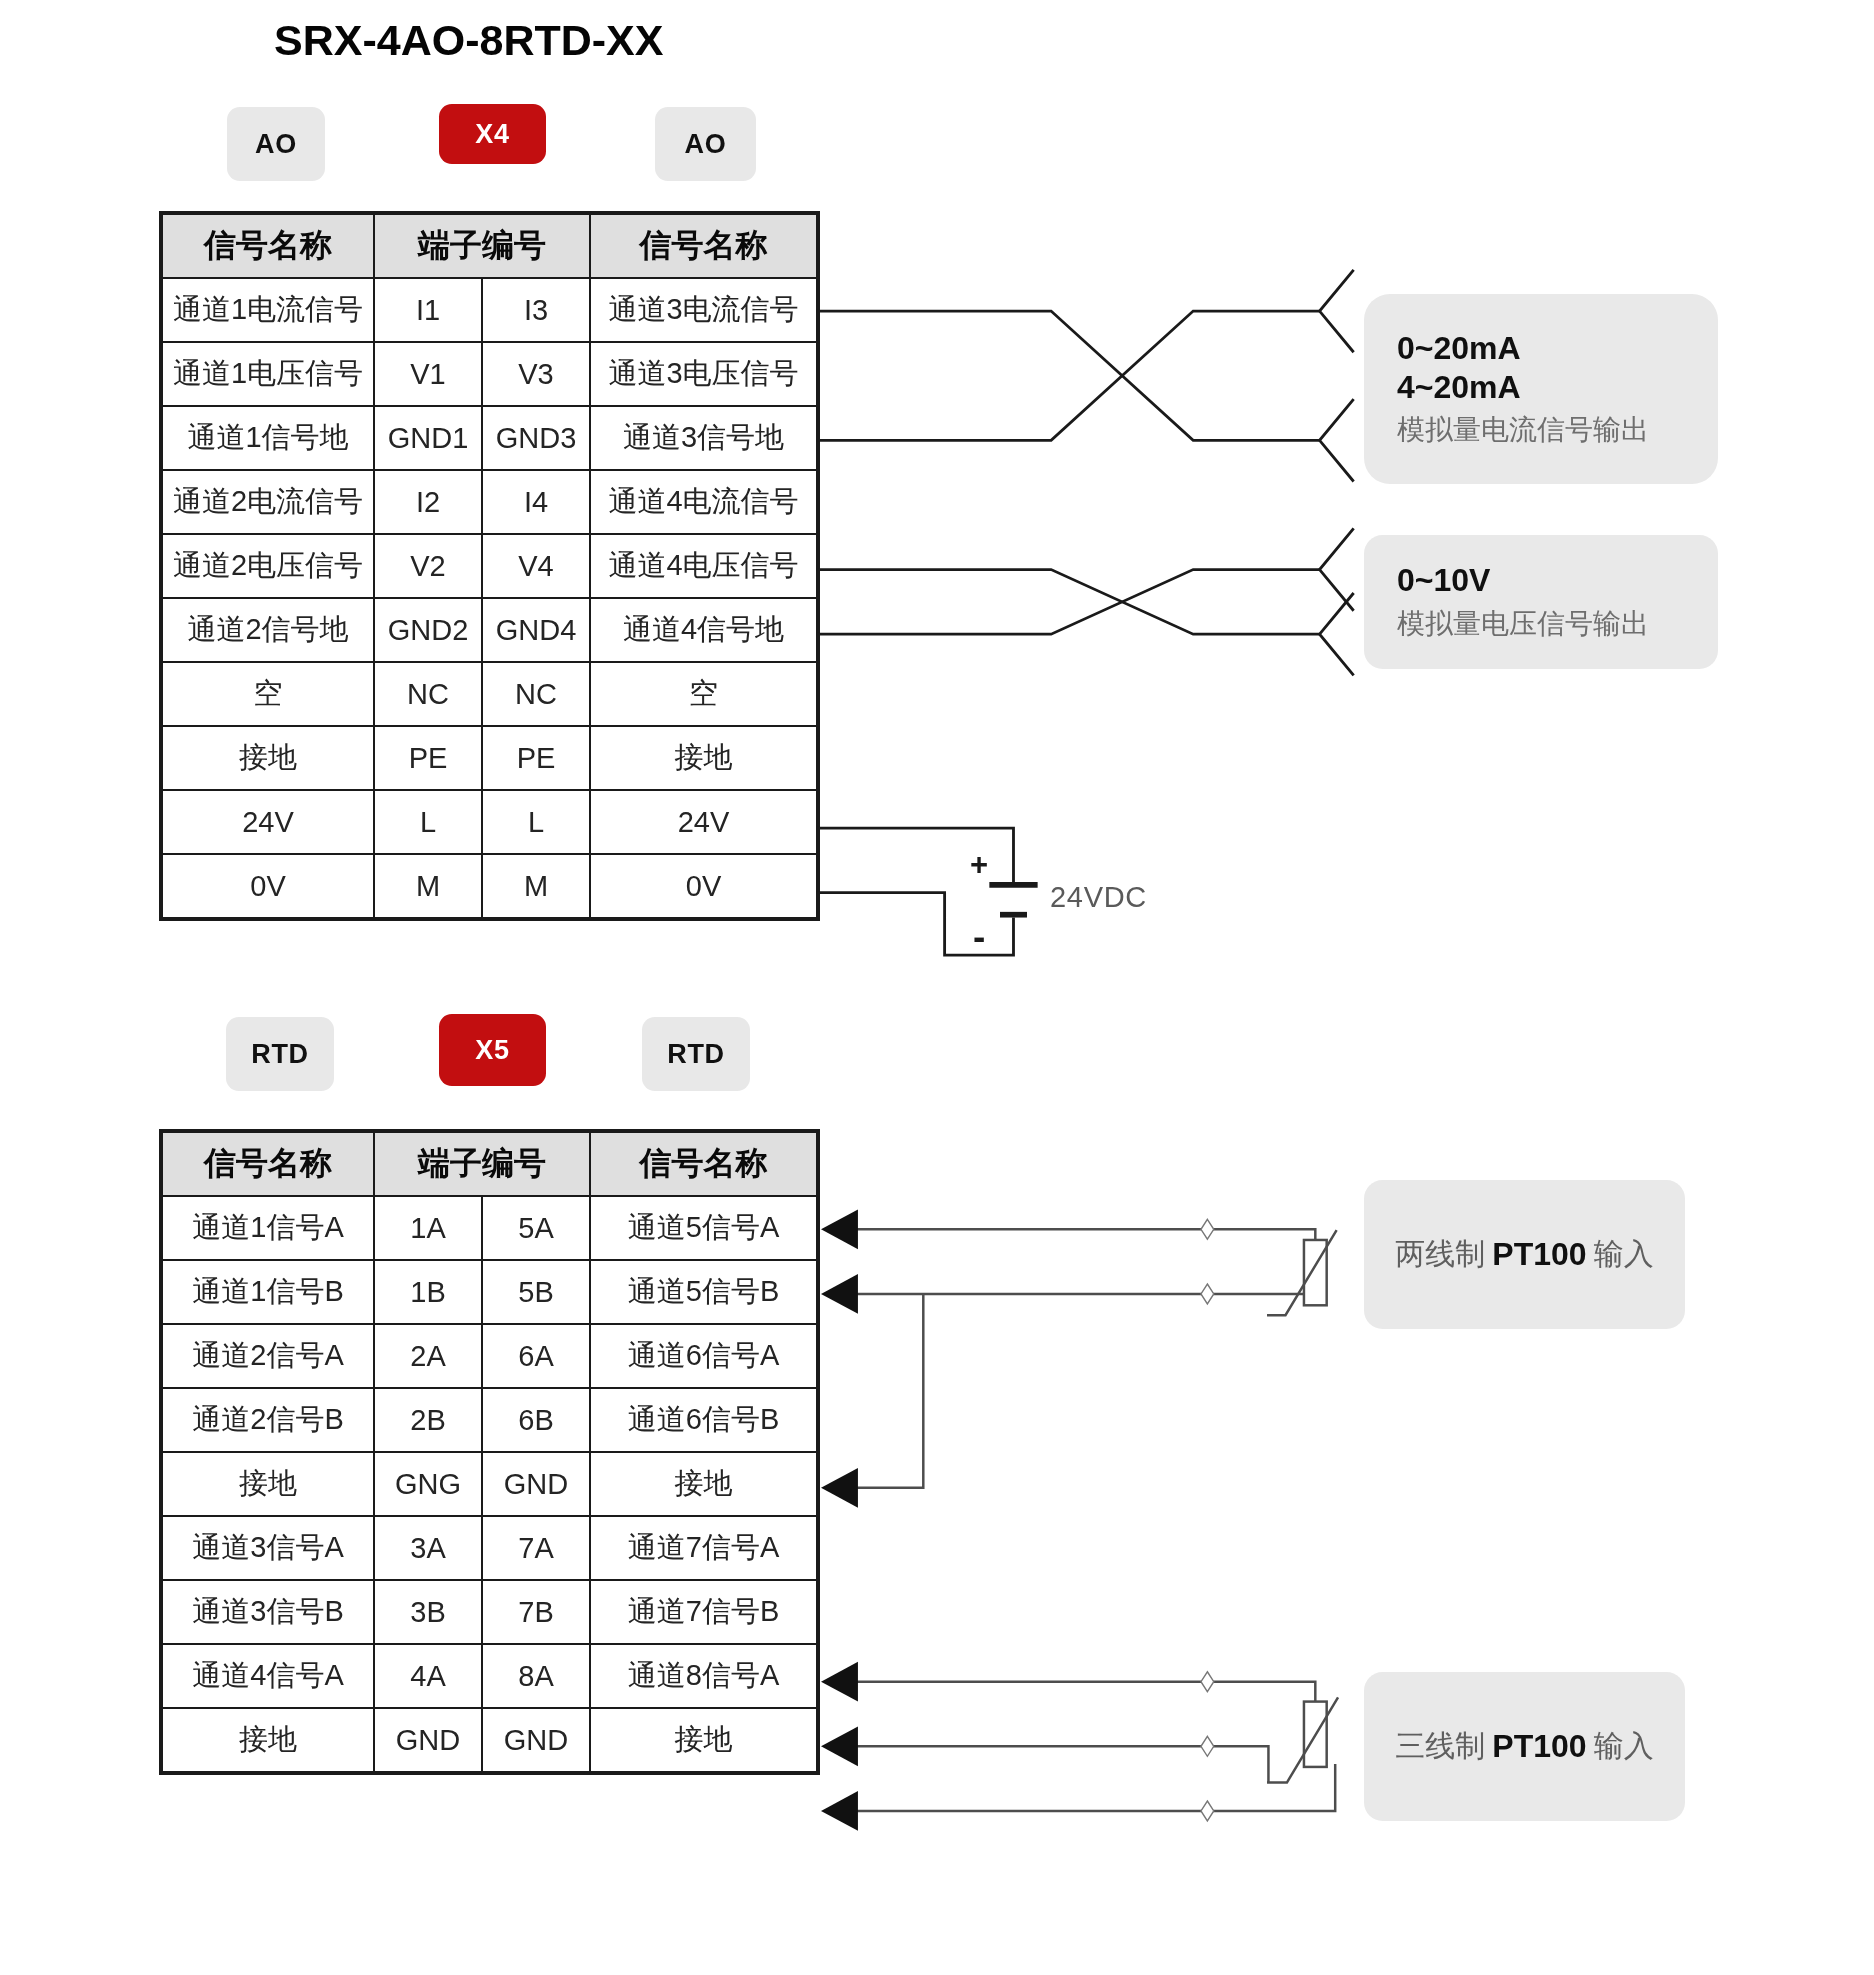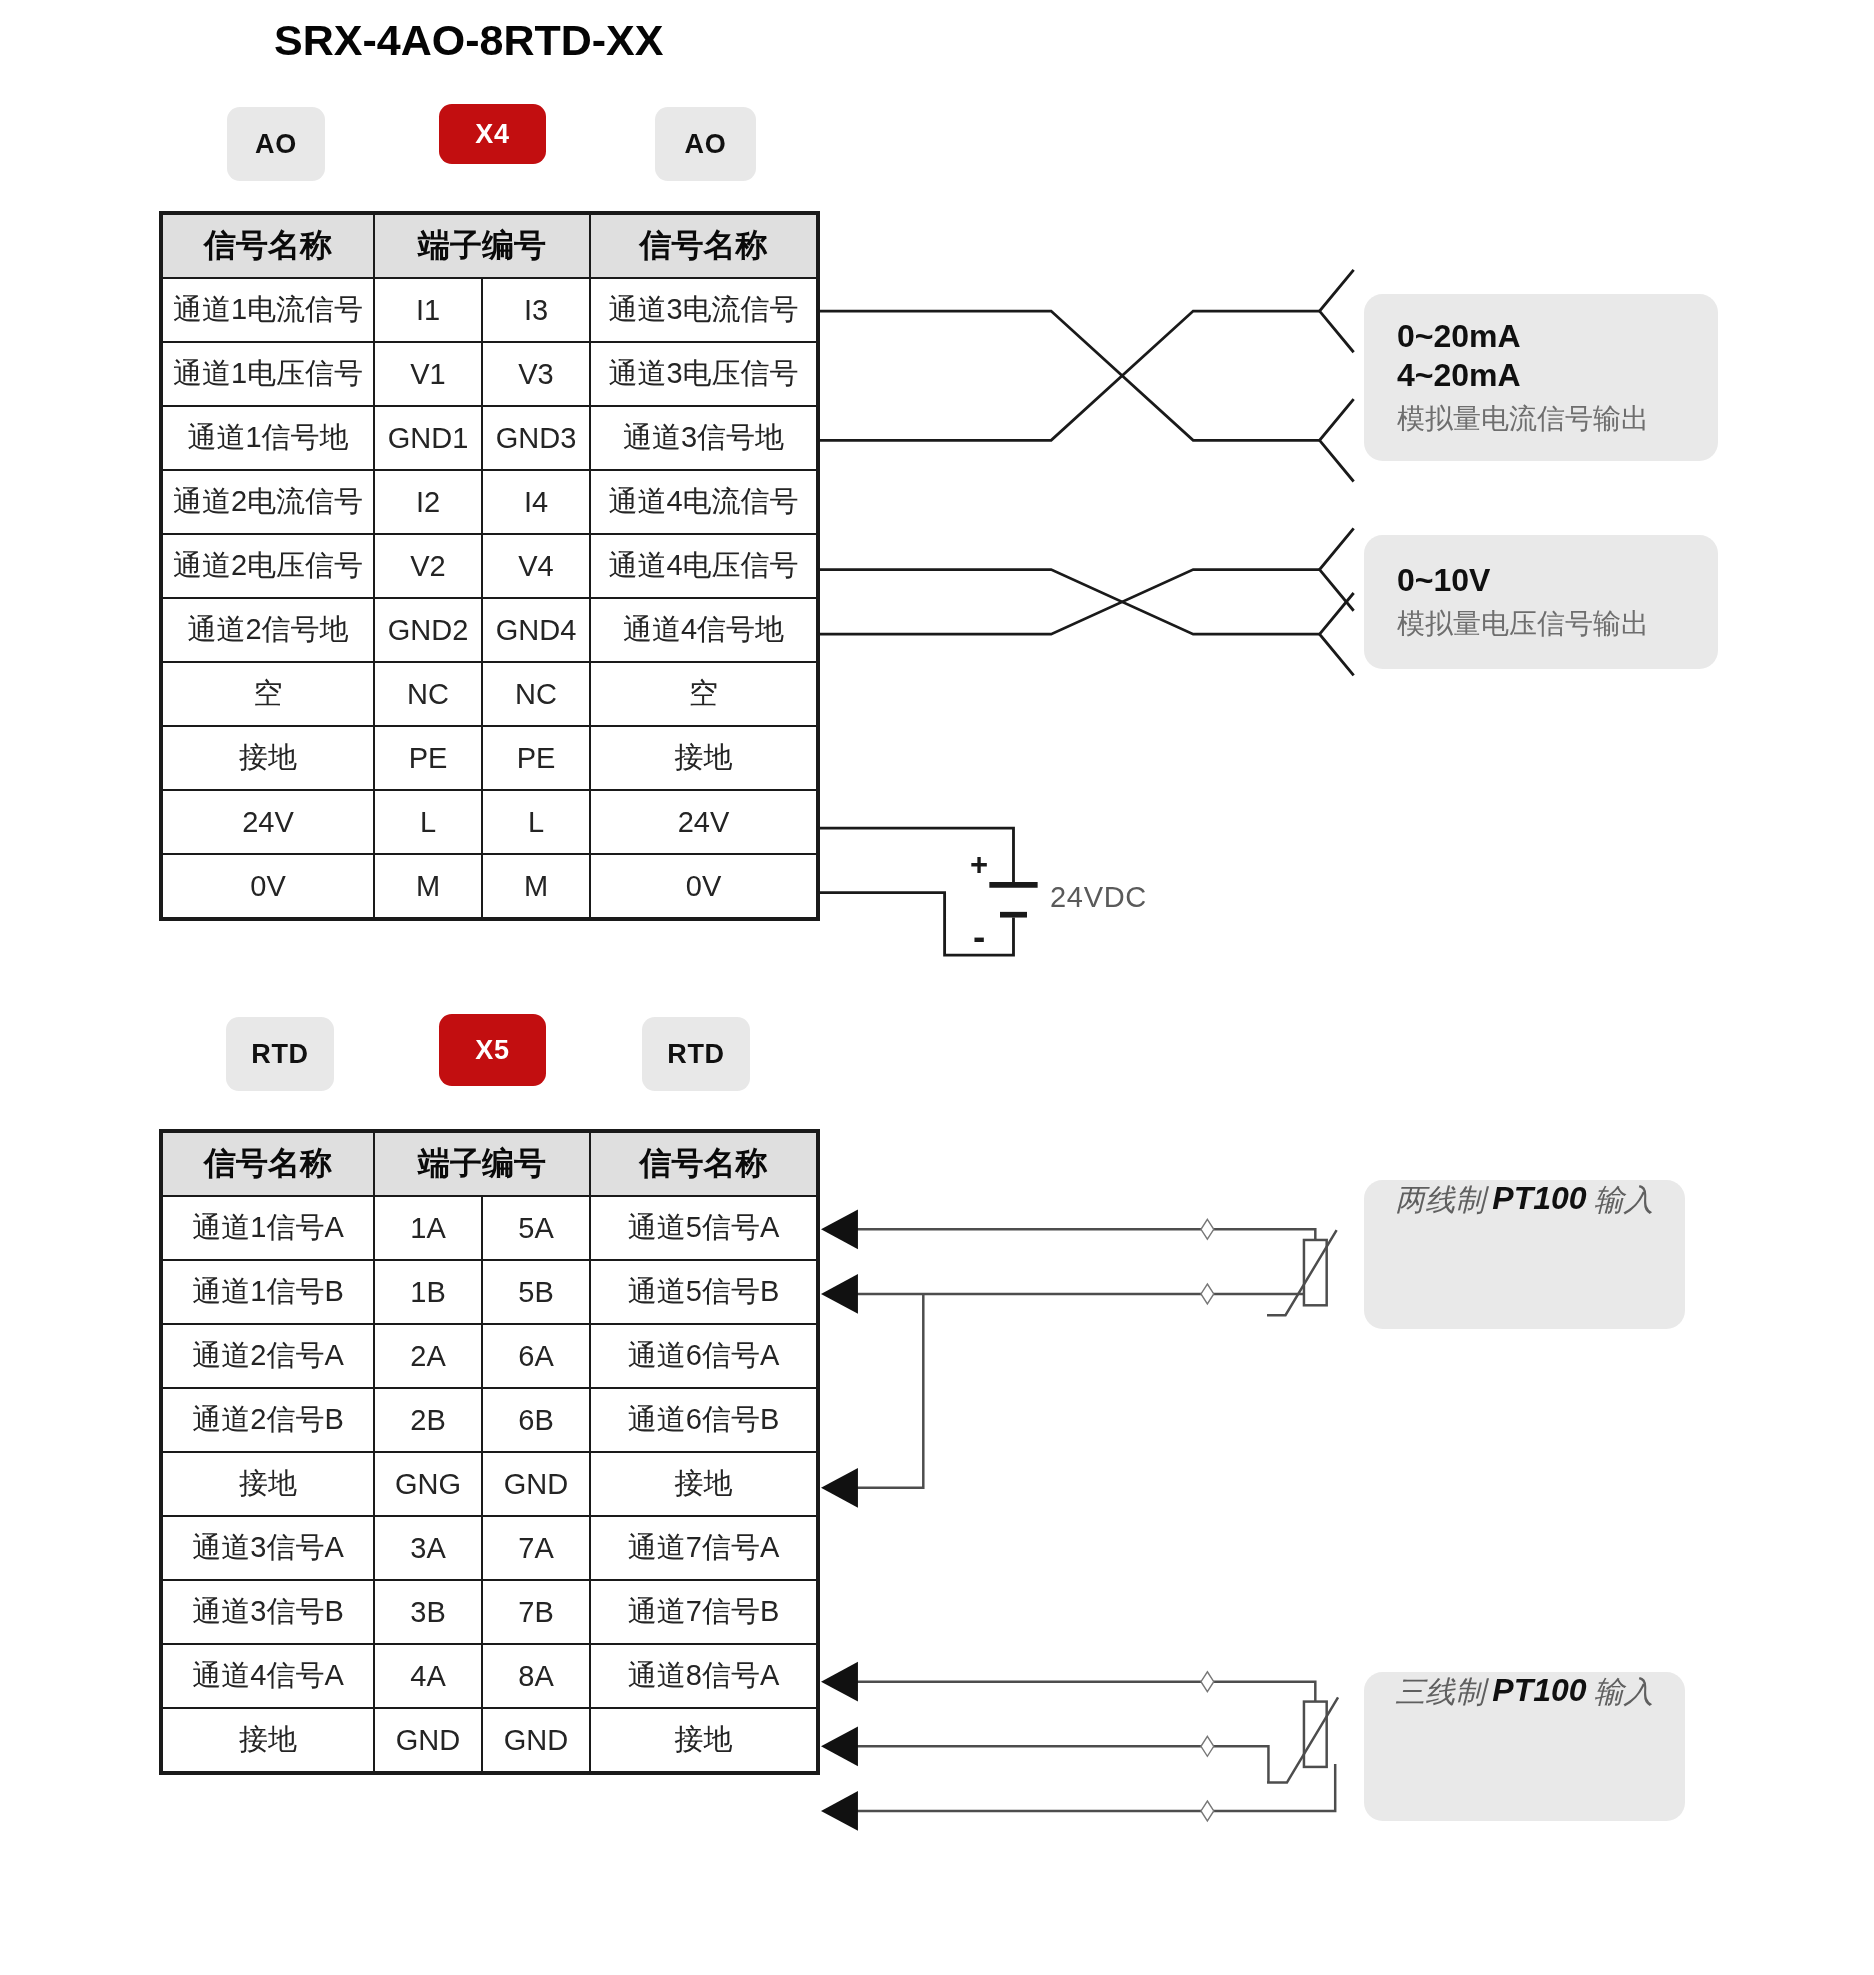--- a/index.html
+++ b/index.html
@@ -37,21 +37,21 @@
     font-size:29px;font-weight:400;height:62px;color:#242424;background:#ffffff;
   }
   col.c-sig{width:213px;} col.c-pin{width:108px;} col.c-sig2{width:228px;}
   
   .note{
     background:#e9e9e9;border-radius:18.5px;color:#111;
   }
   .note .bold-line{font-size:32px;font-weight:800;color:#101010;line-height:1.22;}
   .note .desc-line{font-size:28px;font-weight:400;color:#6e6e6e;line-height:1.35;margin-top:4.3px;}
   .note.stack{display:flex;flex-direction:column;justify-content:center;padding-left:33px;}
-  .note.centered{display:flex;align-items:flex-start;justify-content:center;font-size:30px;color:#5f5f5f;font-style:italic;}
+  .note.centered{display:flex;align-items:center;justify-content:center;font-size:30px;color:#5f5f5f;}
   .note.centered .pt-bold{font-weight:800;color:#101010;font-size:32px;margin:0 7px;}
   
   .battery-txt{font-size:31px;font-weight:700;color:#1a1a1a;line-height:1;}
   .vdc-label{font-size:29px;font-weight:400;color:#5a5a5a;letter-spacing:0.7px;}
   svg{position:absolute;left:0;top:0;}
 </style>
 </head>
 <body>
 
 <div id="canvas">
@@ -268,21 +268,21 @@
       <path d="M 1700 2354 L 1709 2368 L 1700 2382 L 1691 2368 Z" fill="#ffffff" stroke="#777" stroke-width="2"></path>
       <path d="M 1700 2445 L 1709 2459 L 1700 2473 L 1691 2459 Z" fill="#ffffff" stroke="#777" stroke-width="2"></path>
       <path d="M 1700 2536 L 1709 2550 L 1700 2564 L 1691 2550 Z" fill="#ffffff" stroke="#777" stroke-width="2"></path>
     </g>
   </svg>
 
   <div class="abs battery-txt" style="left:970px;top:849px;">+</div>
   <div class="abs battery-txt" style="left:973px;top:918px;font-size:37px;">-</div>
   <div class="abs vdc-label" style="left:1050px;top:881px;">24VDC</div>
 
-  <div class="abs note stack" style="left:1364px;top:294px;width:321px;height:167px;">
+  <div class="abs note stack" style="left:1364px;top:294px;width:321px;height:190px;border-radius:26px;">
     <div class="bold-line">0~20mA</div>
     <div class="bold-line">4~20mA</div>
     <div class="desc-line">模拟量电流信号输出</div>
   </div>
 
   <div class="abs note stack" style="left:1364px;top:535px;width:321px;height:134px;">
     <div class="bold-line">0~10V</div>
     <div class="desc-line">模拟量电压信号输出</div>
   </div>
 

